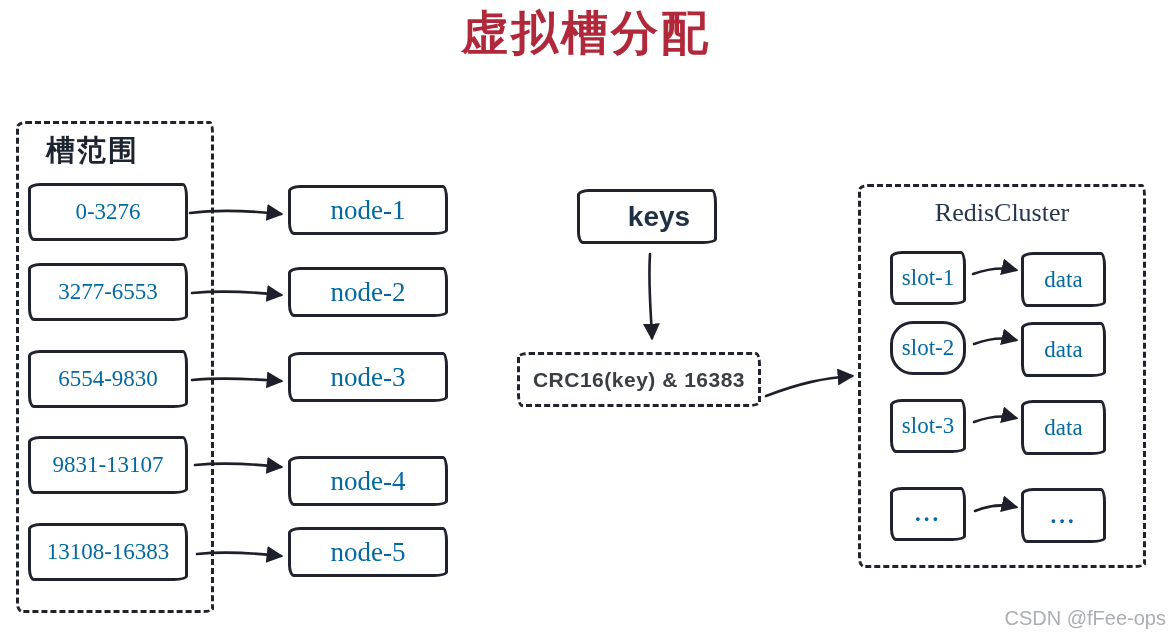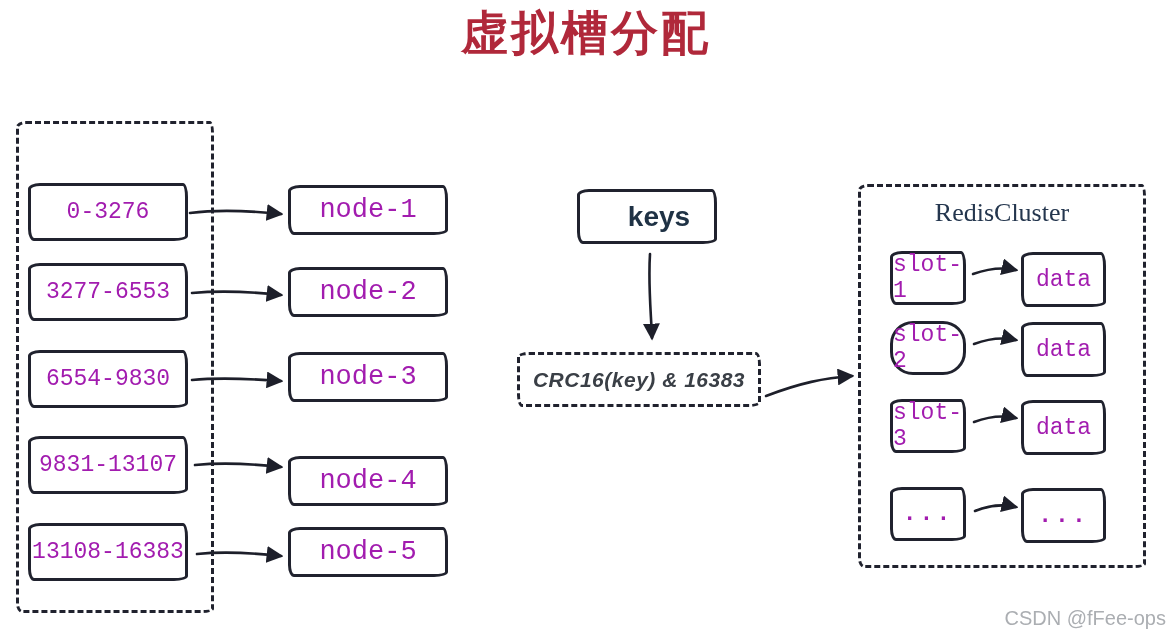--- a/index.html
+++ b/index.html
@@ -11,40 +11,40 @@
     position:absolute; left:0; right:0; top:2px; text-align:center;
     font-size:47px; font-weight:bold; color:#B0283A; letter-spacing:3px;
   }
   
   .box {
     position:absolute; background:#ffffff; box-sizing:border-box;
     border:3px solid #20222E;
     border-radius: 12px 5px 14px 6px / 6px 14px 5px 12px;
     display:flex; align-items:center; justify-content:center;
   }
-  .serif { font-family:Liberation Mono, monospace; color:#a21caf; }
+  .serif { font-family:Liberation Serif, serif; color:#0369a1; }
   .panel {
     position:absolute; box-sizing:border-box; background:transparent;
     border:3.5px dashed #20222E;
     border-radius: 10px 4px 12px 6px / 6px 12px 4px 10px;
   }
   .panel-label-slots {
     position:absolute; left:46px; top:131px; font-size:29px; font-weight:bold;
     color:#1C2430; letter-spacing:2px;
   }
   .range-box { left:28px; width:160px; height:58px; font-size:23px; }
   .node-box  { left:288px; width:160px; height:50px; font-size:27px; }
   .keys-box  { left:577px; top:189px; width:140px; height:55px;
                font-size:28px; font-weight:bold; color:#1F3245;padding-left:24px; }
   .crc-box   {
     position:absolute; left:517px; top:352px; width:244px; height:55px;
     box-sizing:border-box; border:3.5px dashed #20222E;
     border-radius: 12px 5px 12px 5px / 5px 12px 5px 12px;
     display:flex; align-items:center; justify-content:center;
-    font-size:21px; font-weight:bold; color:#3A3F46; letter-spacing:0.5px;font-style:italic;
+    font-size:21px; font-weight:bold; color:#3A3F46; letter-spacing:0.5px;
   }
   .redis-label {
     position:absolute; left:858px; top:198px; width:288px; text-align:center;
     font-size:26px; color:#24364E; font-family:"Liberation Serif","DejaVu Serif",serif;
   }
   .slot-box { left:890px; width:76px; height:54px; font-size:23px; }
   .data-box { left:1021px; width:85px; height:55px; font-size:23px;text-align:center; }
   .dots { letter-spacing:3px; font-weight:bold; }
   .arrow-layer { position:absolute; left:0; top:0; width:1172px; height:642px; pointer-events:none; }
   .arrow-layer path { stroke:#1D1F2A; stroke-width:2.6; fill:none; stroke-linecap:round; }
@@ -72,20 +72,21 @@
     <path d="M197 554 C 226 551, 254 553, 281 556" marker-end="url(#ah)"></path>
     <path d="M650 254 C 648 284, 651 312, 652 338" marker-end="url(#ah)"></path>
     <path d="M766 396 C 800 383, 824 378, 852 376" marker-end="url(#ah)"></path>
     <path d="M973 274 C 990 268, 1003 267, 1016 270" marker-end="url(#ah)"></path>
     <path d="M974 344 C 990 338, 1003 337, 1016 340" marker-end="url(#ah)"></path>
     <path d="M974 422 C 990 416, 1003 415, 1016 418" marker-end="url(#ah)"></path>
     <path d="M975 511 C 990 505, 1003 504, 1016 507" marker-end="url(#ah)"></path>
   </svg>
 
   <div class="panel" style="left:16px; top:121px; width:198px; height:492px;"></div>
+  <div class="panel-label-slots">槽范围</div>
 
   <div class="box serif range-box" style="top:183px;">
     <span>0-3276</span>
   </div>
   <div class="box serif range-box" style="top:263px;">
     <span>3277-6553</span>
   </div>
   <div class="box serif range-box" style="top:350px;">
     <span>6554-9830</span>
   </div>

